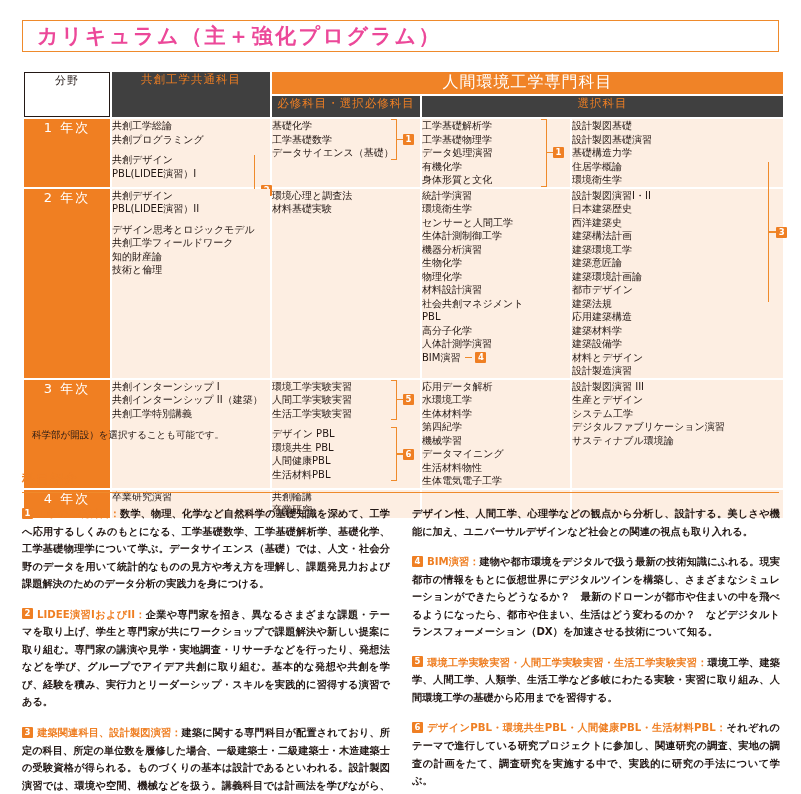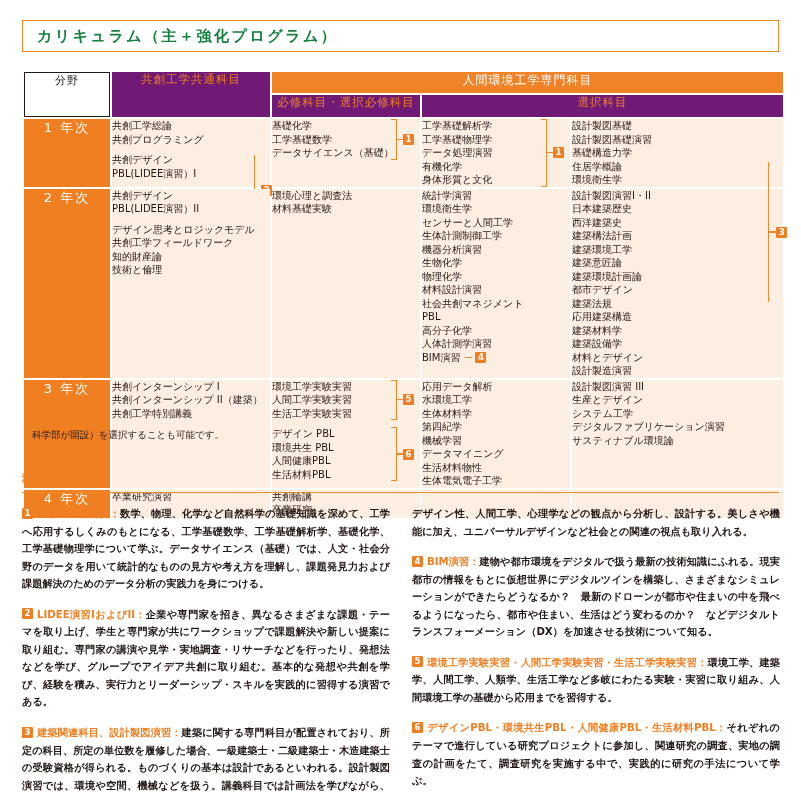--- a/index.html
+++ b/index.html
@@ -12,42 +12,42 @@
   }
   .page { position: relative; width: 801px; height: 794px; overflow: hidden; }
 
   
   .title-box {
     position: absolute; left: 22px; top: 20px; width: 757px; height: 32px;
     border: 1.5px solid #ef8a2b;
     display: flex; align-items: center; padding-left: 14px;
   }
   .title-box .t {
-    color: #15803d; font-size: 15px; font-weight: bold; letter-spacing: 2.5px;
+    color: #ec4899; font-size: 21px; font-weight: bold; letter-spacing: 2.5px;
   }
 
   
   .tbl {
     position: absolute; left: 22px; top: 70px; width: 757px;
     border-collapse: separate; border-spacing: 2px 2px;
     table-layout: fixed;
   }
   .tbl td, .tbl th { padding: 0; vertical-align: top; font-weight: normal; }
 
   .hdr-field {
     background: #ffffff; border: 1.6px solid #231815;
     text-align: center; vertical-align: middle;
     font-size: 11px; font-weight: bold; color: #231815; letter-spacing: 1px;
   }
   .hdr-light {
-    background: #701a75; color: #ef7f23; font-size: 11.5px; font-weight: bold;
+    background: #404040; color: #ef7f23; font-size: 11.5px; font-weight: bold;
     text-align: center; vertical-align: middle; letter-spacing: 1px;
   }
   .hdr-dark {
-    background: #f08327; color: #ffffff; font-size: 12px; font-weight: bold;
+    background: #f08327; color: #ffffff; font-size: 16px; font-weight: bold;
     text-align: center; vertical-align: middle; letter-spacing: 1px;
     height: 20px;
   }
   .yr {
     background: #f07f22; color: #ffffff; font-size: 13px; font-weight: bold;
     text-align: center; vertical-align: middle; letter-spacing: 2px;
   }
   .cell {
     background: #fdeee2; font-size: 10px; line-height: 1.35;
     color: #231815; padding: 6px 8px 8px 10px; position: relative; margin-left: 19px;

